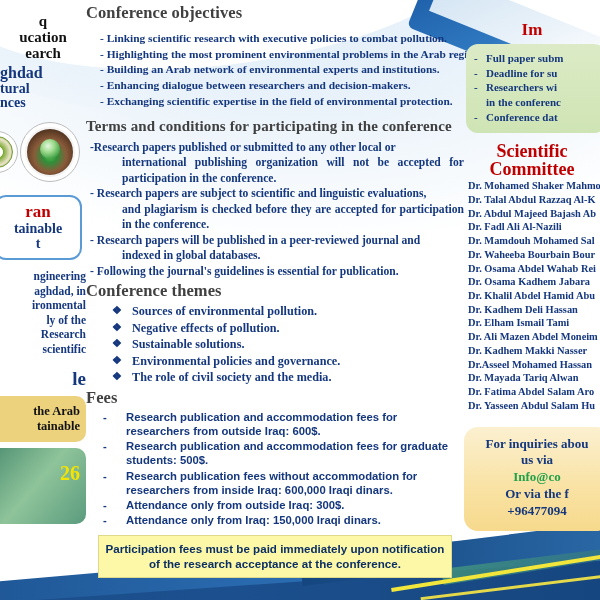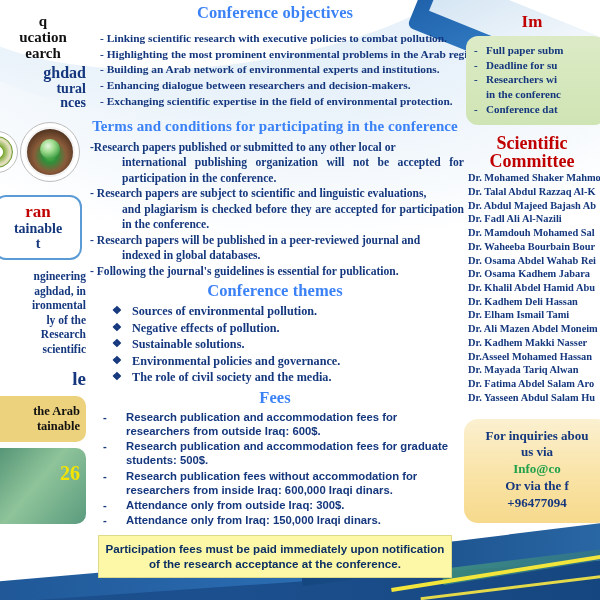--- a/index.html
+++ b/index.html
@@ -95,24 +95,24 @@
   }
 
   
   .lc-head{
     text-align:center;color:#111111;font-weight:bold;
     font-size:15px;line-height:1.06;padding-top:14px;
     white-space:nowrap;
   }
   .lc-head .l2{font-size:15px;}
   .lc-blue{
-    text-align:right;color:#14377d;font-weight:bold;
+    text-align:left;color:#14377d;font-weight:bold;
     font-size:16px;line-height:1.06;margin-top:3px;white-space:nowrap;
   }
-  .lc-blue .sm{font-size:14px;padding-left:37px;}
+  .lc-blue .sm{font-size:14px;}
   .logos{
     margin-top:10px;display:flex;justify-content:center;align-items:center;gap:2px;
     height:62px;
   }
   .logo{
     border-radius:50%;border:1px solid #bdbdbd;background:#ffffff;
     display:flex;align-items:center;justify-content:center;overflow:hidden;
   }
   .logo.a{width:40px;height:40px;margin-left:-30px;}
   .logo.b{width:58px;height:58px;}
@@ -153,21 +153,21 @@
   }
   .lc-green{
     margin:6px 0 0 -10px;
     background:linear-gradient(130deg,#4e8f72 0%, #8fc49a 48%, #5a9b7e 100%);
     border-radius:10px;padding:14px 6px 10px 6px;text-align:right;min-height:52px;
   }
   .lc-green .yr{color:#f5e400;font-weight:bold;font-size:20px;white-space:nowrap;}
 
   
   .c-h1{
-    text-align:center;color:#3b82f6;font-weight:bold;font-size:16.5px;
+    text-align:left;color:#404040;font-weight:bold;font-size:16.5px;
     margin:3px 0 3px 0;letter-spacing:.1px;
   }
   .c-h1.sm{font-size:15px;margin:8px 0 5px 0;}
   .c-h1.fees{font-size:16.5px;margin:2px 0 2px 0;}
   .obj-list{margin:8px;padding:0;list-style:none;}
   .obj-list li{
     color:#14377d;font-weight:bold;font-size:11.4px;line-height:1.38;
     white-space:nowrap;padding-left:6px;
   }
   .terms{margin-top:4px;}
@@ -196,21 +196,21 @@
     margin:7px 12px 0 12px;background:#fdf8a8;border:1px solid #dfd98a;
     padding:5px 4px 6px 4px;text-align:center;
     color:#0c2f63;font-weight:bold;font-size:11.6px;line-height:1.3;
     font-family:"Liberation Sans", sans-serif;
     position:relative;z-index:9;
   }
 
   
   .rc-imp-title{
     text-align:center;color:#c00000;font-weight:bold;font-size:17px;
-    padding-top:12px;white-space:nowrap;
+    padding-top:20px;white-space:nowrap;
   }
   .rc-green{
     margin:4px -6px 0 2px;
     background:linear-gradient(180deg,#dcebc6 0%, #cfe4b4 100%);
     border-radius:12px;padding:7px 4px 8px 4px;
   }
   .rc-green .row{
     color:#14377d;font-weight:bold;font-size:11px;line-height:1.34;
     white-space:nowrap;padding-left:16px;position:relative;
   }

